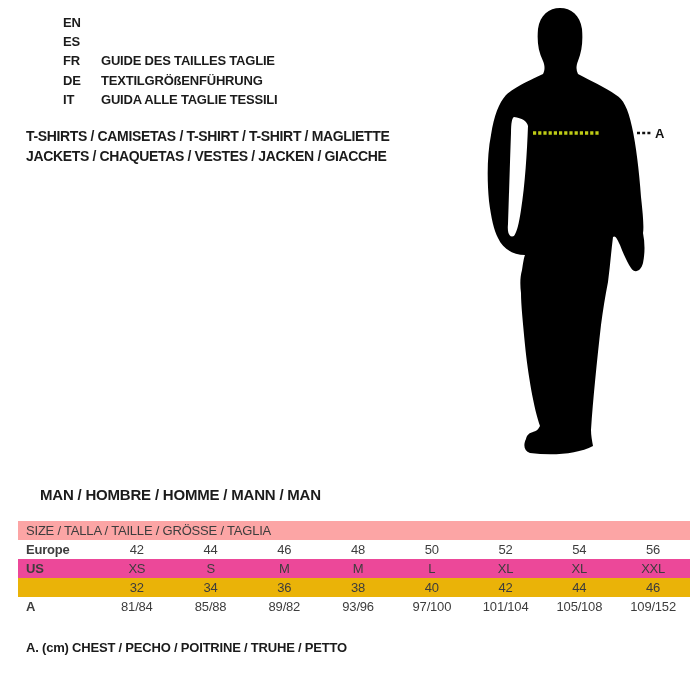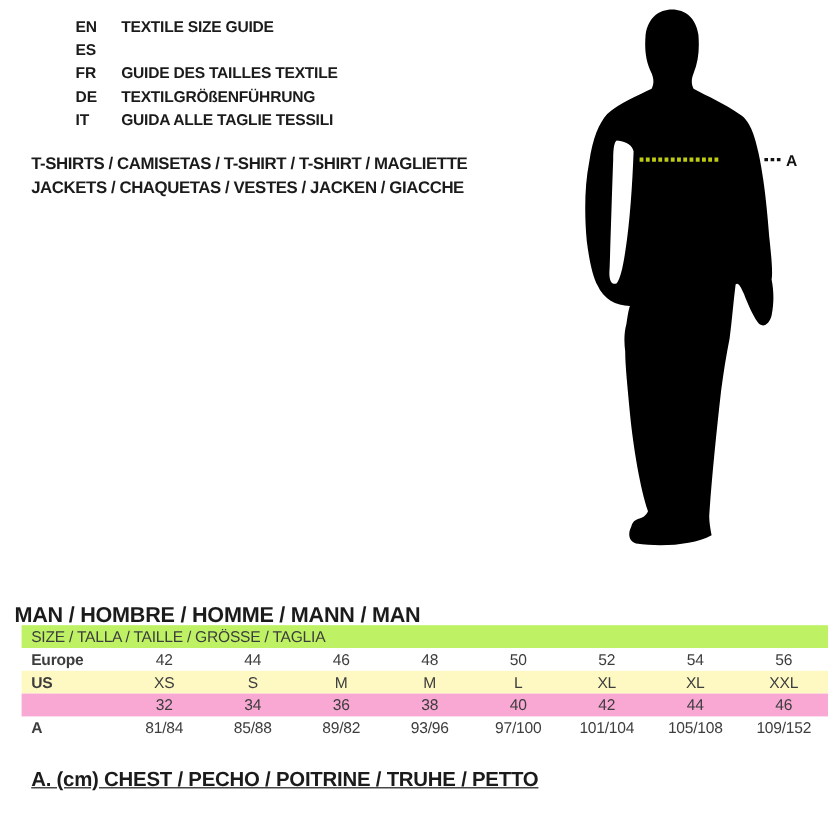--- a/index.html
+++ b/index.html
@@ -15,49 +15,48 @@
   
   .products{position:absolute;left:26px;top:126px;}
   .product-line{font-size:14px;font-weight:bold;line-height:20px;letter-spacing:-0.35px;white-space:nowrap;}
 
   
   .figure{position:absolute;left:483px;top:5px;width:195px;height:455px;}
   .figure svg{display:block;width:100%;height:100%;}
   .marker-a{font-family:"Liberation Sans",sans-serif;font-size:13px;font-weight:bold;}
 
   
-  .section-title{position:absolute;left:12px;top:486px;font-size:18px;font-weight:bold;letter-spacing:-0.2px;margin-top:16px;}
+  .section-title{position:absolute;left:40px;top:486px;font-size:15px;font-weight:bold;letter-spacing:-0.2px;}
 
   
   .size-table{position:absolute;left:18px;top:521px;width:672px;font-size:13px;color:#3d3d3d;letter-spacing:-0.2px;}
   .t-header{height:19px;line-height:19px;padding-left:8px;box-sizing:border-box;}
   .t-row{display:grid;grid-template-columns:82px repeat(8,1fr);height:19px;align-items:center;}
   .t-cell{overflow:hidden;white-space:nowrap;}
   .t-label{padding-left:8px;text-align:left;font-weight:bold;}
   .t-value{text-align:center;}
 
   
-  .footnote{position:absolute;left:26px;top:640px;font-size:17px;font-weight:bold;letter-spacing:-0.2px;text-decoration:underline;}
+  .footnote{position:absolute;left:26px;top:640px;font-size:13px;font-weight:bold;letter-spacing:-0.2px;}
 </style>
 </head>
 <body>
 
 <div class="canvas">
 
   <div class="lang-block">
       <div class="lang-row">
         <span class="lang-code">EN</span>
-        <span class="lang-label">TEXTILE SIZE GUIDE</span>
       </div>
       <div class="lang-row">
         <span class="lang-code">ES</span>
       </div>
       <div class="lang-row">
         <span class="lang-code">FR</span>
-        <span class="lang-label">GUIDE DES TAILLES TEXTILE</span>
+        <span class="lang-label">GUIDE DES TAILLES TAGLIE</span>
       </div>
       <div class="lang-row">
         <span class="lang-code">DE</span>
         <span class="lang-label">TEXTILGRÖßENFÜHRUNG</span>
       </div>
       <div class="lang-row">
         <span class="lang-code">IT</span>
         <span class="lang-label">GUIDA ALLE TAGLIE TESSILI</span>
       </div>
     </div>
@@ -113,45 +112,45 @@
         Z"></path>
       <line x1="50" y1="128" x2="117" y2="128" stroke="#bfcc16" stroke-width="3.6" stroke-dasharray="3.2 2"></line>
       <line x1="154" y1="128" x2="169" y2="128" stroke="#111111" stroke-width="2.6" stroke-dasharray="3 2.2"></line>
       <text class="marker-a" x="172" y="133" fill="#111111">A</text>
     </svg>
   </div>
 
   <div class="section-title">MAN / HOMBRE / HOMME / MANN / MAN</div>
 
   <div class="size-table">
-    <div class="t-header" style="background: #bef264;">SIZE / TALLA / TAILLE / GRÖSSE / TAGLIA</div>
+    <div class="t-header" style="background: #fca5a5;">SIZE / TALLA / TAILLE / GRÖSSE / TAGLIA</div>
     <div>
         <div class="t-row">
           <div class="t-cell t-label">Europe</div>
           <div class="t-cell t-value">42</div>
           <div class="t-cell t-value">44</div>
           <div class="t-cell t-value">46</div>
           <div class="t-cell t-value">48</div>
           <div class="t-cell t-value">50</div>
           <div class="t-cell t-value">52</div>
           <div class="t-cell t-value">54</div>
           <div class="t-cell t-value">56</div>
         </div>
-        <div class="t-row" style="background: #fef9c3;">
+        <div class="t-row" style="background: #ec4899;">
           <div class="t-cell t-label">US</div>
           <div class="t-cell t-value">XS</div>
           <div class="t-cell t-value">S</div>
           <div class="t-cell t-value">M</div>
           <div class="t-cell t-value">M</div>
           <div class="t-cell t-value">L</div>
           <div class="t-cell t-value">XL</div>
           <div class="t-cell t-value">XL</div>
           <div class="t-cell t-value">XXL</div>
         </div>
-        <div class="t-row" style="background: #f9a8d4;">
+        <div class="t-row" style="background: #eab308;">
           <div class="t-cell t-label"></div>
           <div class="t-cell t-value">32</div>
           <div class="t-cell t-value">34</div>
           <div class="t-cell t-value">36</div>
           <div class="t-cell t-value">38</div>
           <div class="t-cell t-value">40</div>
           <div class="t-cell t-value">42</div>
           <div class="t-cell t-value">44</div>
           <div class="t-cell t-value">46</div>
         </div>

